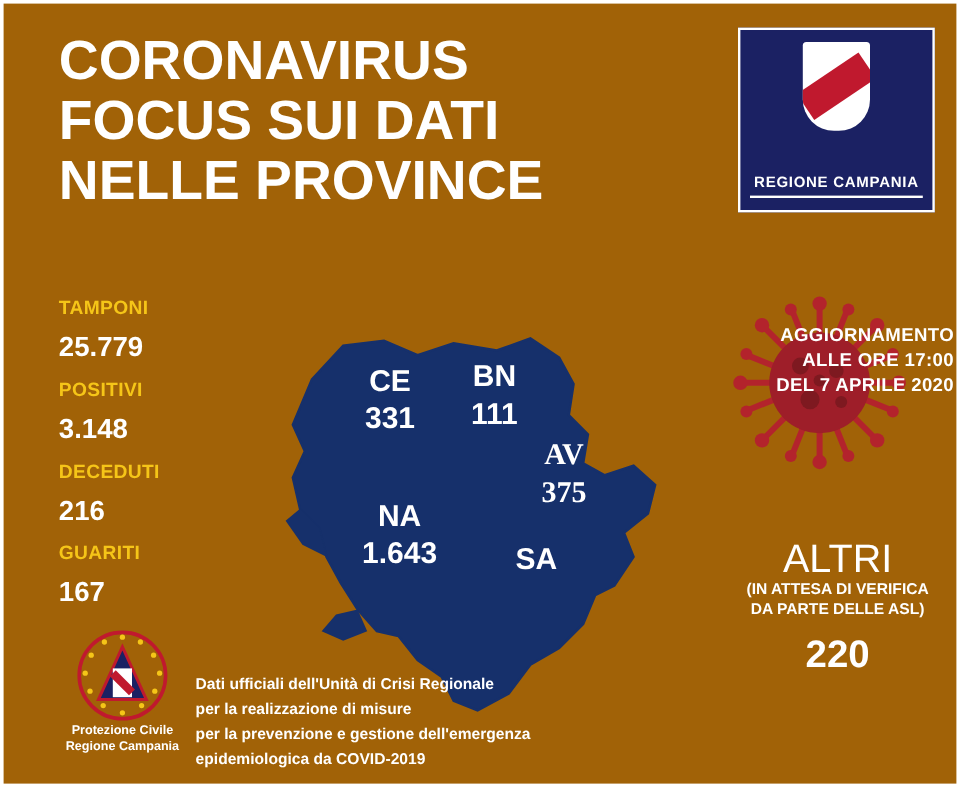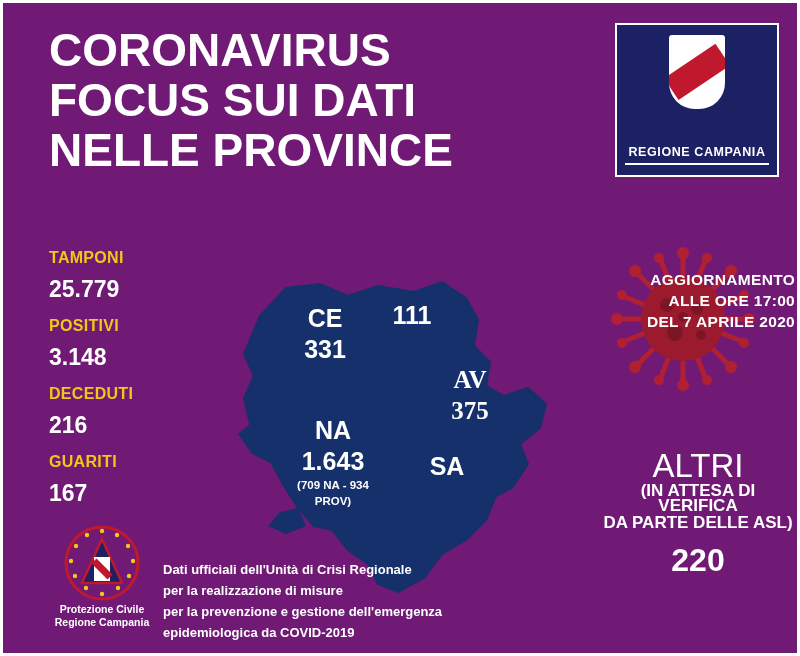--- a/index.html
+++ b/index.html
@@ -10,21 +10,21 @@
     width: 800px;
     height: 656px;
     background: #1a2060;
     font-family: "Liberation Sans", sans-serif;
     overflow: hidden;
   }
   #page {
     position: relative;
     width: 800px;
     height: 656px;
-    background: #701a75;
+    background: #a16207;
     box-sizing: border-box;
     border: 3px solid #ffffff;
     overflow: hidden;
   }
 
   
   #title {
     position: absolute;
     left: 46px;
     top: 22px;
@@ -171,21 +171,21 @@
     text-align: center;
   }
   #altri .altri-title {
     color: #ffffff;
     font-size: 33px;
     font-weight: normal;
     line-height: 30px;
   }
   #altri .altri-sub {
     color: #ffffff;
-    font-size: 17px;
+    font-size: 13px;
     font-weight: bold;
     line-height: 15px;
     margin-top: 2px;
   }
   #altri .altri-value {
     color: #ffffff;
     font-size: 32px;
     font-weight: bold;
     margin-top: 12px;
   }
@@ -273,30 +273,30 @@
       <path d="M38,182 L22,166 L10,176 L24,196 L44,206 Z" fill="#16306b"></path>
       <path d="M70,250 L52,254 L40,268 L58,276 L78,268 Z" fill="#16306b"></path>
     </svg>
   </div>
 
   <div class="prov" id="prov-ce">
     <div class="code">CE</div>
     <div class="num">331</div>
   </div>
   <div class="prov" id="prov-bn">
+    <div class="code">BN</div>
     <div class="num">111</div>
   </div>
   <div class="prov" id="prov-av">
     <div class="code">AV</div>
     <div class="num">375</div>
   </div>
   <div class="prov" id="prov-na">
     <div class="code">NA</div>
     <div class="num">1.643</div>
-    <div class="sub">(709 NA - 934 PROV)</div>
   </div>
   <div class="prov" id="prov-sa">
     <div class="code">SA</div>
   </div>
 
   <svg id="virus" viewBox="0 0 160 160">
     <g stroke="#b5202f" stroke-width="5" stroke-linecap="round">
       <line x1="80" y1="40" x2="80" y2="16"></line>
       <line x1="80" y1="120" x2="80" y2="144"></line>
       <line x1="40" y1="80" x2="16" y2="80"></line>

